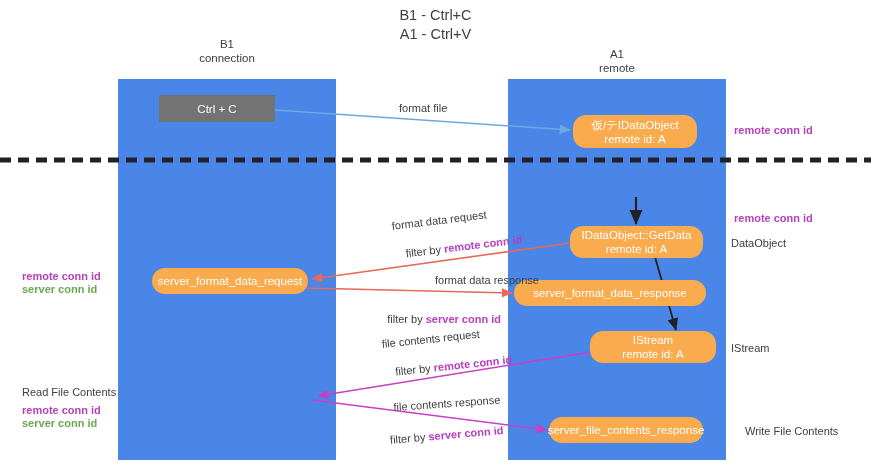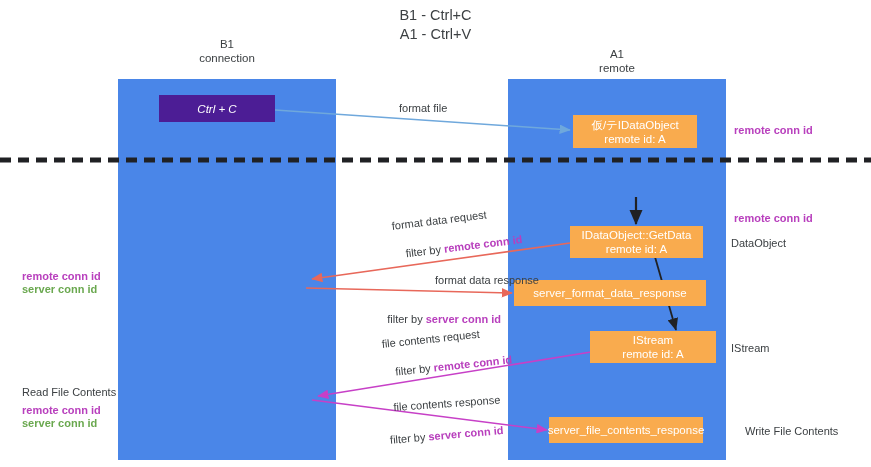--- a/index.html
+++ b/index.html
@@ -54,22 +54,22 @@
     display: flex;
     align-items: center;
     justify-content: center;
     text-align: center;
     color: #ffffff;
     font-size: 11.5px;
     line-height: 14px;
     white-space: pre;
     box-sizing: border-box;
   }
-  .node.green { background: #4c1d95; font-style: italic; }
-  .node.orange { background: #f9ab4e; }
+  .node.green { background: #737373; }
+  .node.orange { background: #f9ab4e; border-radius: 13px; }
   
   .lbl {
     position: absolute;
     font-size: 11px;
     line-height: 14px;
     white-space: pre;
     color: #3c4043;
   }
   .lbl.purple { color: #b83fbd; font-weight: bold; }
   .lbl.green { color: #6aa84f; font-weight: bold; }
@@ -133,20 +133,21 @@
 
   <div class="node green" style="left:159px; top:95px; width:116px; height:27px;">Ctrl + C</div>
 
   <div class="node orange" style="left:573px; top:115px; width:124px; height:33px;">仮/テIDataObject
 remote id: A</div>
 
 
   <div class="node orange" style="left:570px; top:226px; width:133px; height:32px;">IDataObject::GetData
 remote id: A</div>
 
+  <div class="node orange" style="left:152px; top:268px; width:156px; height:26px;">server_format_data_request</div>
 
   <div class="node orange" style="left:514px; top:280px; width:192px; height:26px;">server_format_data_response</div>
 
   <div class="node orange" style="left:590px; top:331px; width:126px; height:32px;">IStream
 remote id: A</div>
 
 
   <div class="node orange" style="left:549px; top:417px; width:154px; height:26px;">server_file_contents_response</div>
 
   <div class="lbl" style="left:399px; top:101px;">format file</div>

